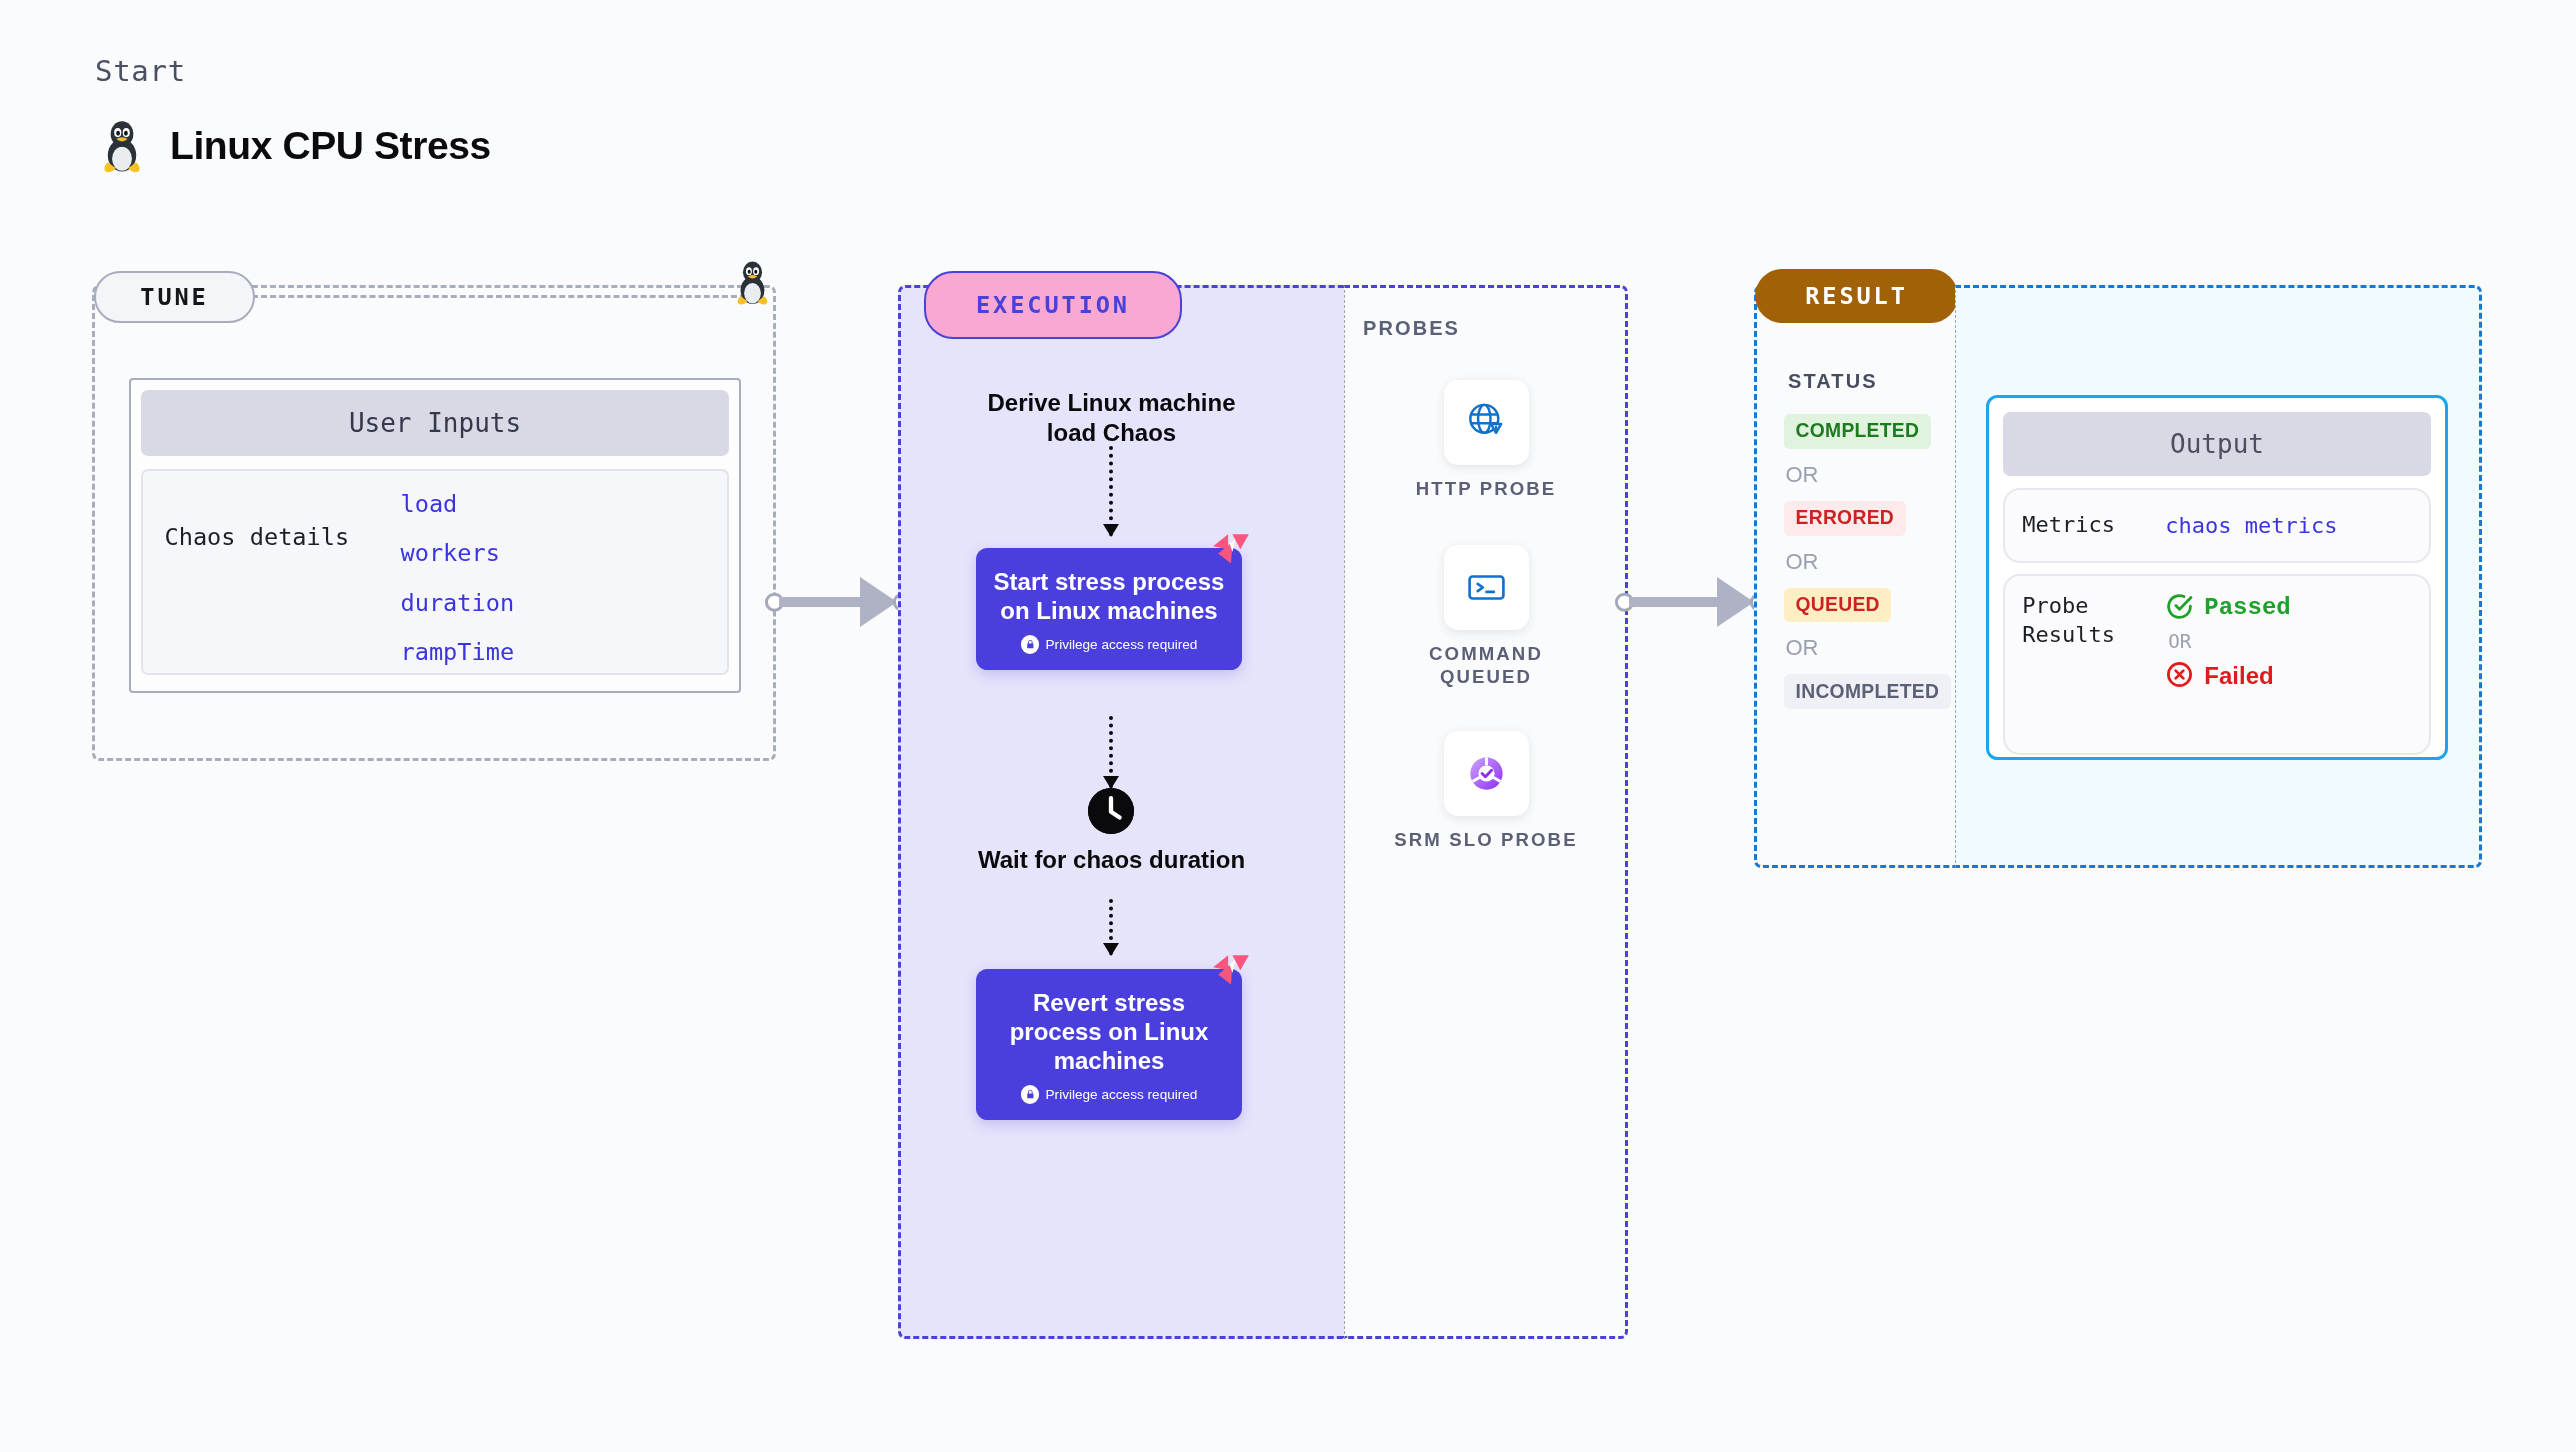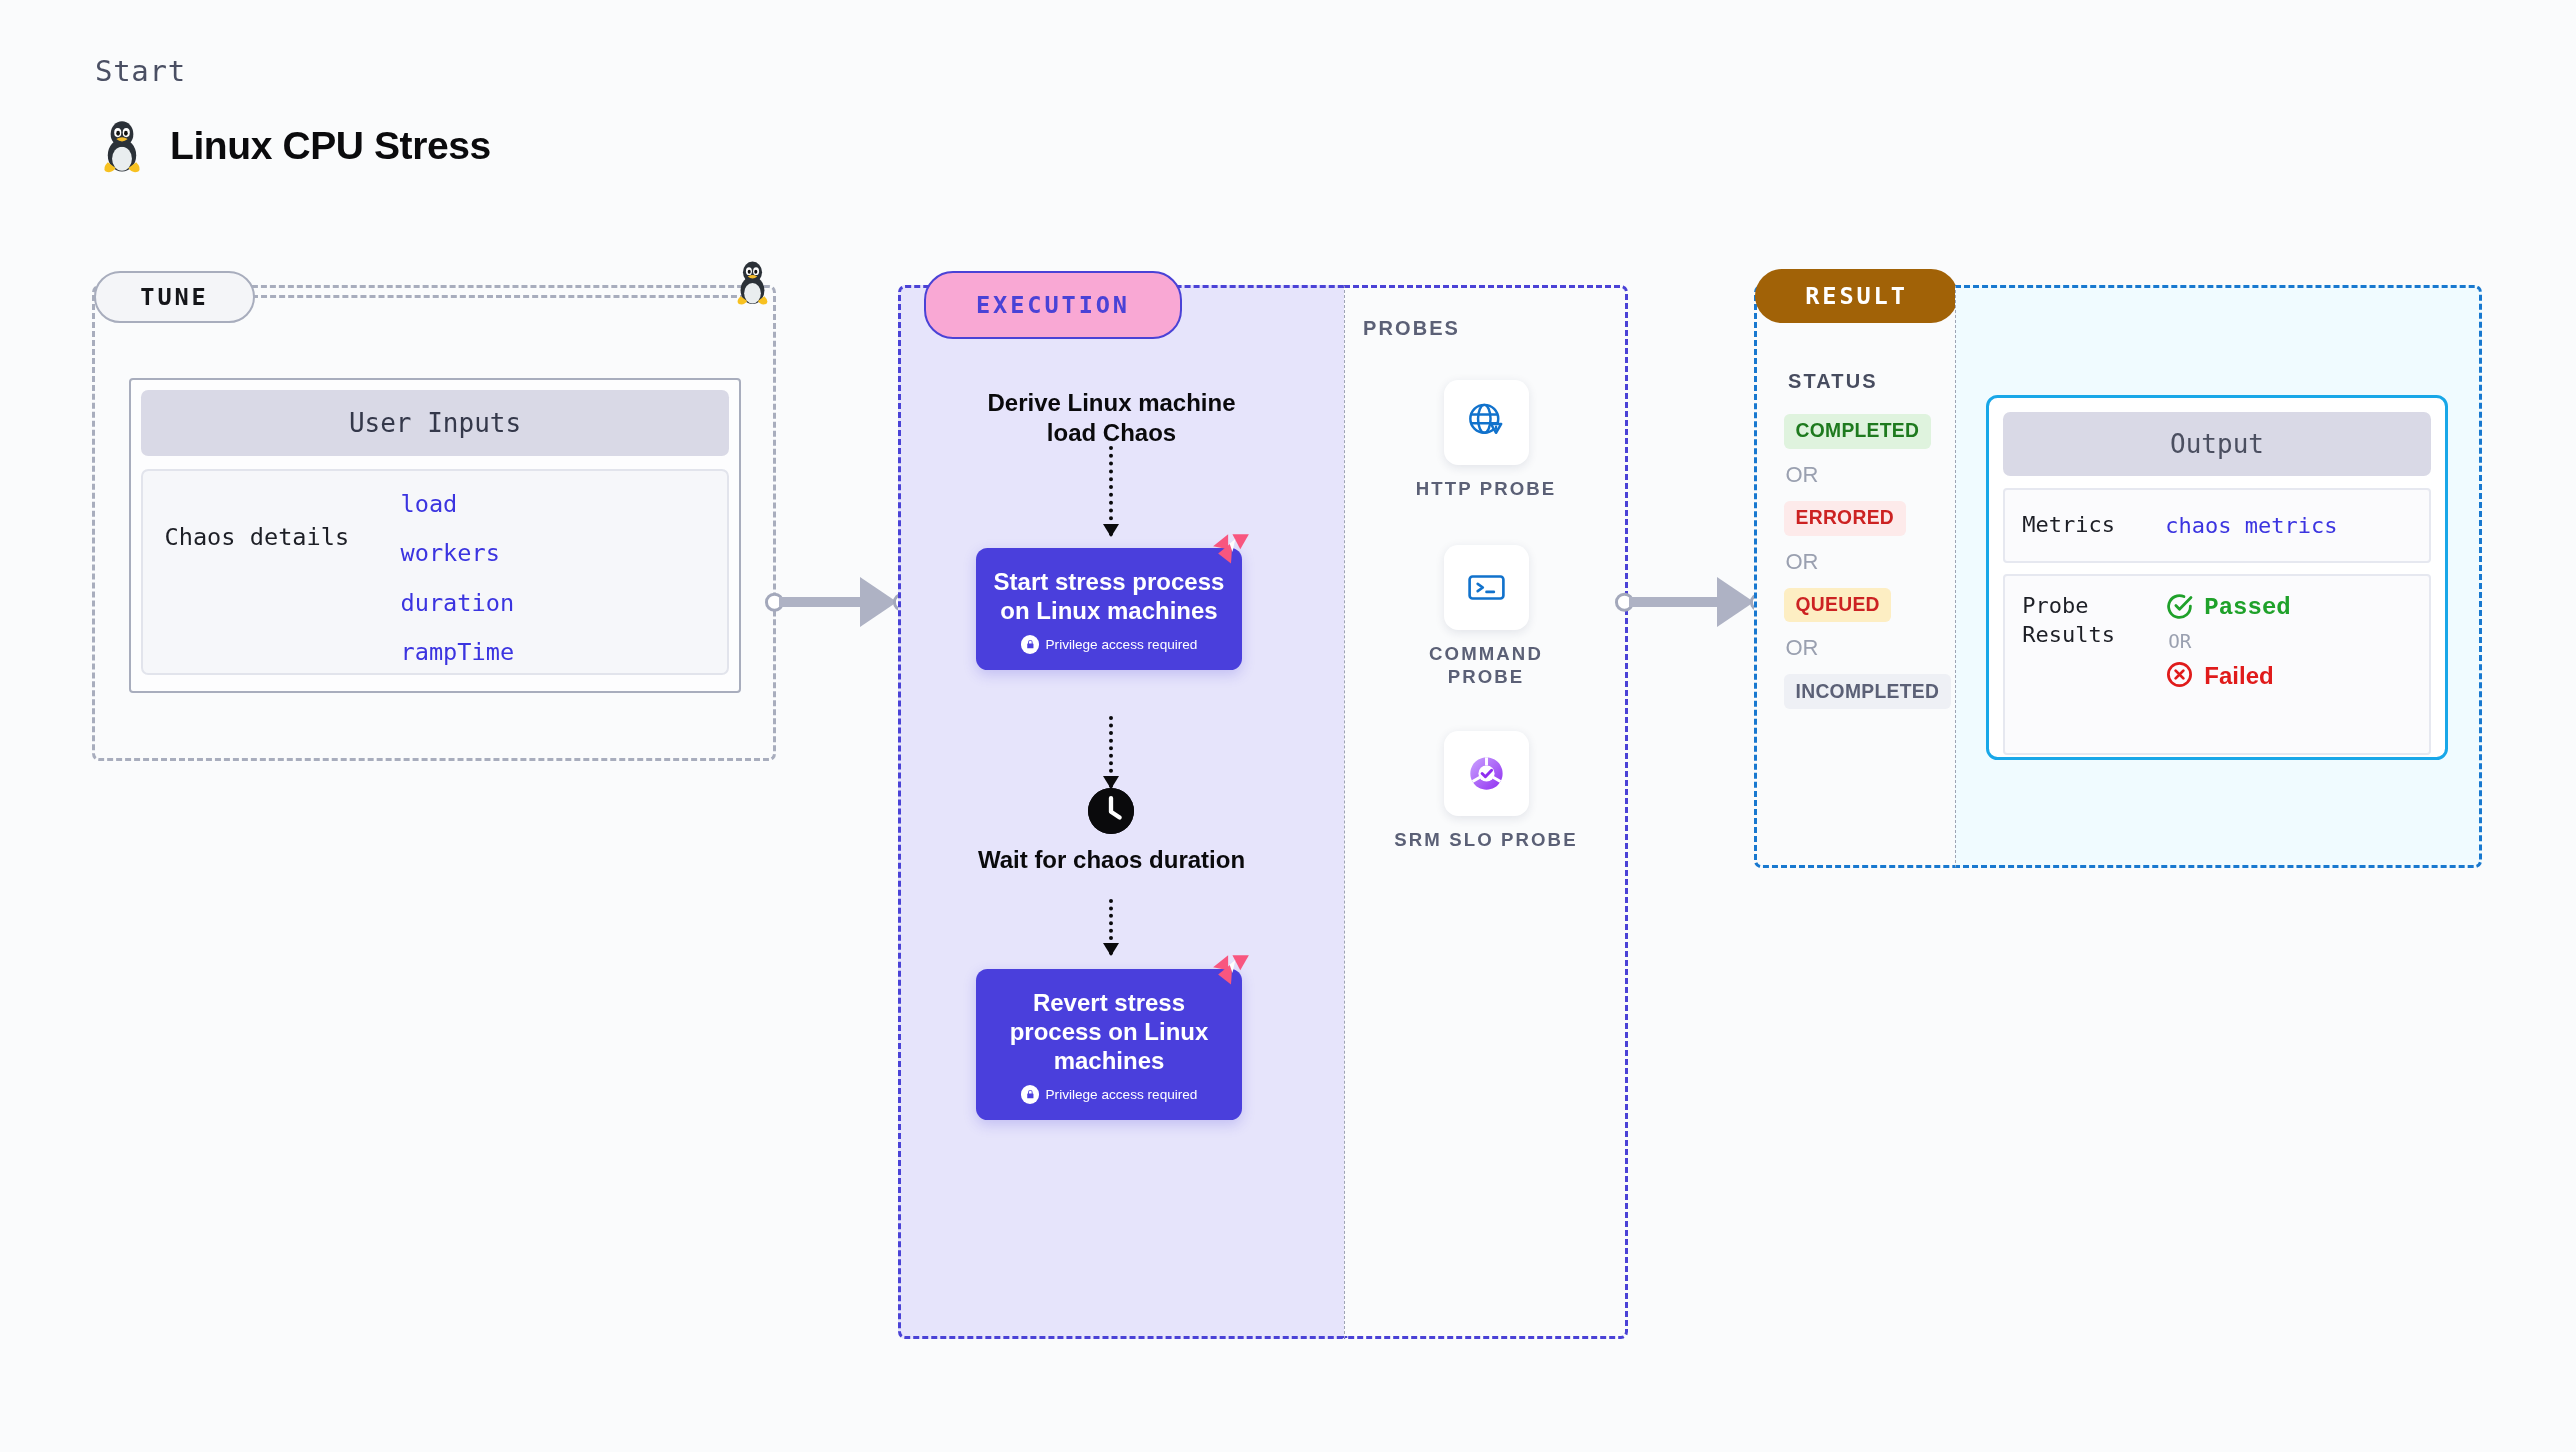--- a/index.html
+++ b/index.html
@@ -170,21 +170,21 @@
   .output-card {
     position: absolute; left: 1986px; top: 395px; width: 462px; height: 365px;
     background: #ffffff; border: 3.6px solid #18a7e8; border-radius: 11.5px; padding: 14.3px;
   }
   .out-head {
     height: 64px; background: #d9d9e6; border-radius: 7.2px;
     display: flex; align-items: center; justify-content: center;
     font-family: "DejaVu Sans Mono", monospace; font-size: 26px; color: #4b4f60;
   }
   .out-row {
-    margin-top: 11.5px; background: #fbfbfd; border: 2.1px solid #e6e8f0; border-radius: 4px;
+    margin-top: 11.5px; background: #fbfbfd; border: 2.1px solid #e6e8f0; border-radius: 17px;
     display: flex; align-items: flex-start; padding: 15.8px 17px;
   }
   .out-row .k {
     font-family: "DejaVu Sans Mono", monospace; font-size: 22px; color: #1d1f26;
     width: 143px; line-height: 1.3;
   }
   .out-row .v {
     font-family: "DejaVu Sans Mono", monospace; font-size: 22px; color: #3b34e0;
   }
   .out-row.metrics { height: 75px; align-items: center; }
@@ -370,21 +370,21 @@
   </div>
 
   <div class="probe-item pi-cmd">
     <div class="probe-tile">
       <svg width="47" height="47" viewBox="0 0 64 64" fill="none" stroke="#1172cc" stroke-width="3.6">
         <rect x="9" y="17" width="46" height="30" rx="4"></rect>
         <path d="M20 27 L27 32 L20 37" stroke-linecap="round" stroke-linejoin="round"></path>
         <path d="M32 38 H42" stroke-linecap="round"></path>
       </svg>
     </div>
-    <div class="probe-name">COMMAND PROBE</div>
+    <div class="probe-name">COMMAND QUEUED</div>
   </div>
 
   <div class="probe-item pi-slo">
     <div class="probe-tile">
       <svg width="47" height="47" viewBox="0 0 64 64">
         <defs>
           <linearGradient id="slog" x1="0" y1="0" x2="1" y2="1">
             <stop offset="0%" stop-color="#cba4ff"></stop>
             <stop offset="100%" stop-color="#8f2ef0"></stop>
           </linearGradient>

